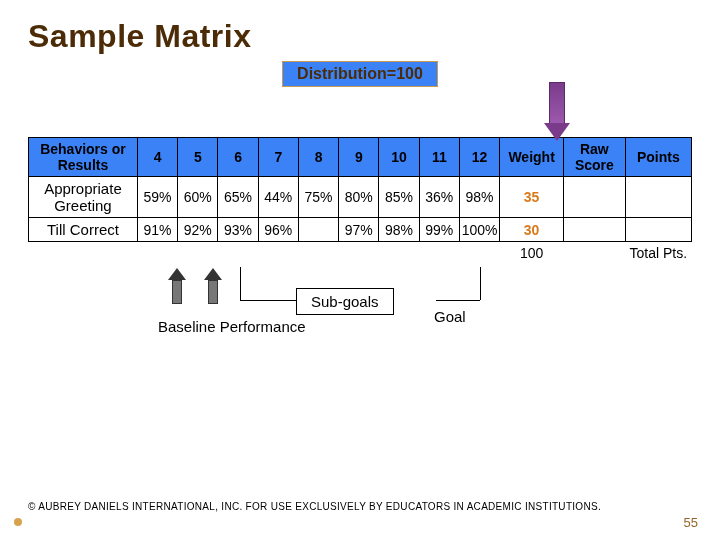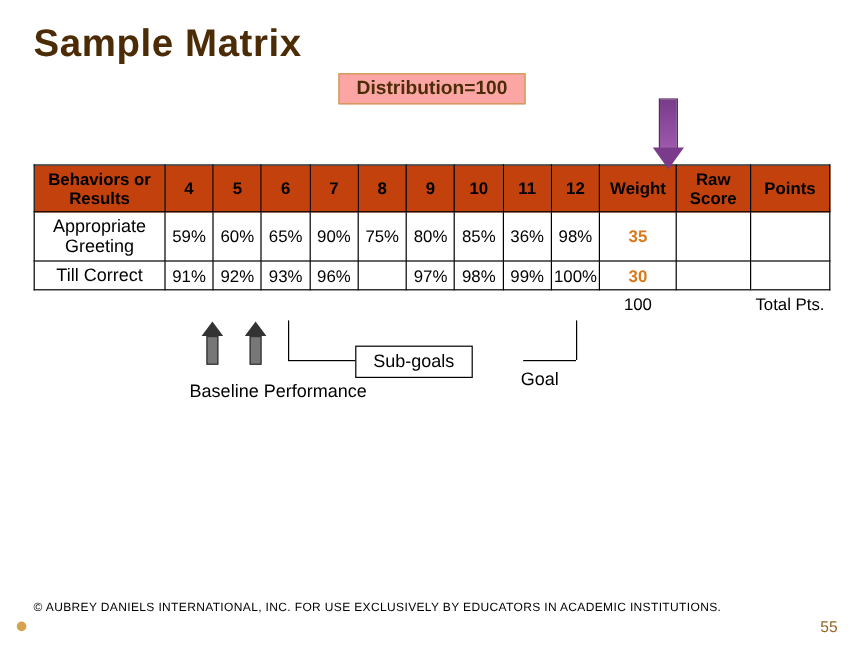--- a/index.html
+++ b/index.html
@@ -10,21 +10,21 @@
     position:relative; box-sizing:border-box;
   }
   .slide { padding:18px 28px 0 28px; }
   .title {
     font-size:32px; font-weight:bold; color:#4c2c06;
     margin:0 0 6px 0; letter-spacing:0.5px;
   }
   .dist-wrap { text-align:center; margin-bottom:4px; }
   .dist-box {
     display:inline-block; border:1.5px solid #c99a4a;
-    background:#fca5a5; color:#4c2c06; font-weight:bold;
+    background:#3b82f6; color:#4c2c06; font-weight:bold;
     font-size:16px; padding:3px 14px;
   }
   .arrow-down {
     position:absolute; top:82px; right:150px; width:26px; height:60px;
   }
   .arrow-down .shaft {
     width:14px; height:40px; margin:0 auto;
     background:linear-gradient(#7a3b8a,#9d59ad);
     border:1px solid #5b2a68;
   }
@@ -34,21 +34,21 @@
     margin-top:-1px;
   }
   table.matrix {
     border-collapse:collapse; margin:50px 0 0 0; width:100%; table-layout:fixed;
     font-size:14px;
   }
   table.matrix th, table.matrix td {
     border:1px solid #000; text-align:center; vertical-align:middle;
     padding:3px 1px; word-break:break-word;
   }
-  table.matrix th { font-weight:bold; background:#c2410c; }
+  table.matrix th { font-weight:bold; background:#3b82f6; }
   col.c-behav { width:92px; }
   col.c-n { width:34px; }
   col.c-weight { width:54px; }
   col.c-raw { width:52px; }
   col.c-pts { width:56px; }
   .rowlbl { font-size:15px; }
   .w-orange { color:#d97a1a; font-weight:bold; }
   .totalcell { border:none !important; font-size:14px; }
   .totalpts { font-size:14px; }
   
@@ -134,21 +134,21 @@
         <th>Raw Score</th>
         <th>Points</th>
       </tr>
     </thead>
     <tbody id="matrix-body">
         <tr>
           <td class="rowlbl">Appropriate Greeting</td>
           <td>59%</td>
           <td>60%</td>
           <td>65%</td>
-          <td>90%</td>
+          <td>44%</td>
           <td>75%</td>
           <td>80%</td>
           <td>85%</td>
           <td>36%</td>
           <td>98%</td>
           <td class="w-orange">35</td>
           <td></td>
           <td></td>
         </tr>
         <tr>

